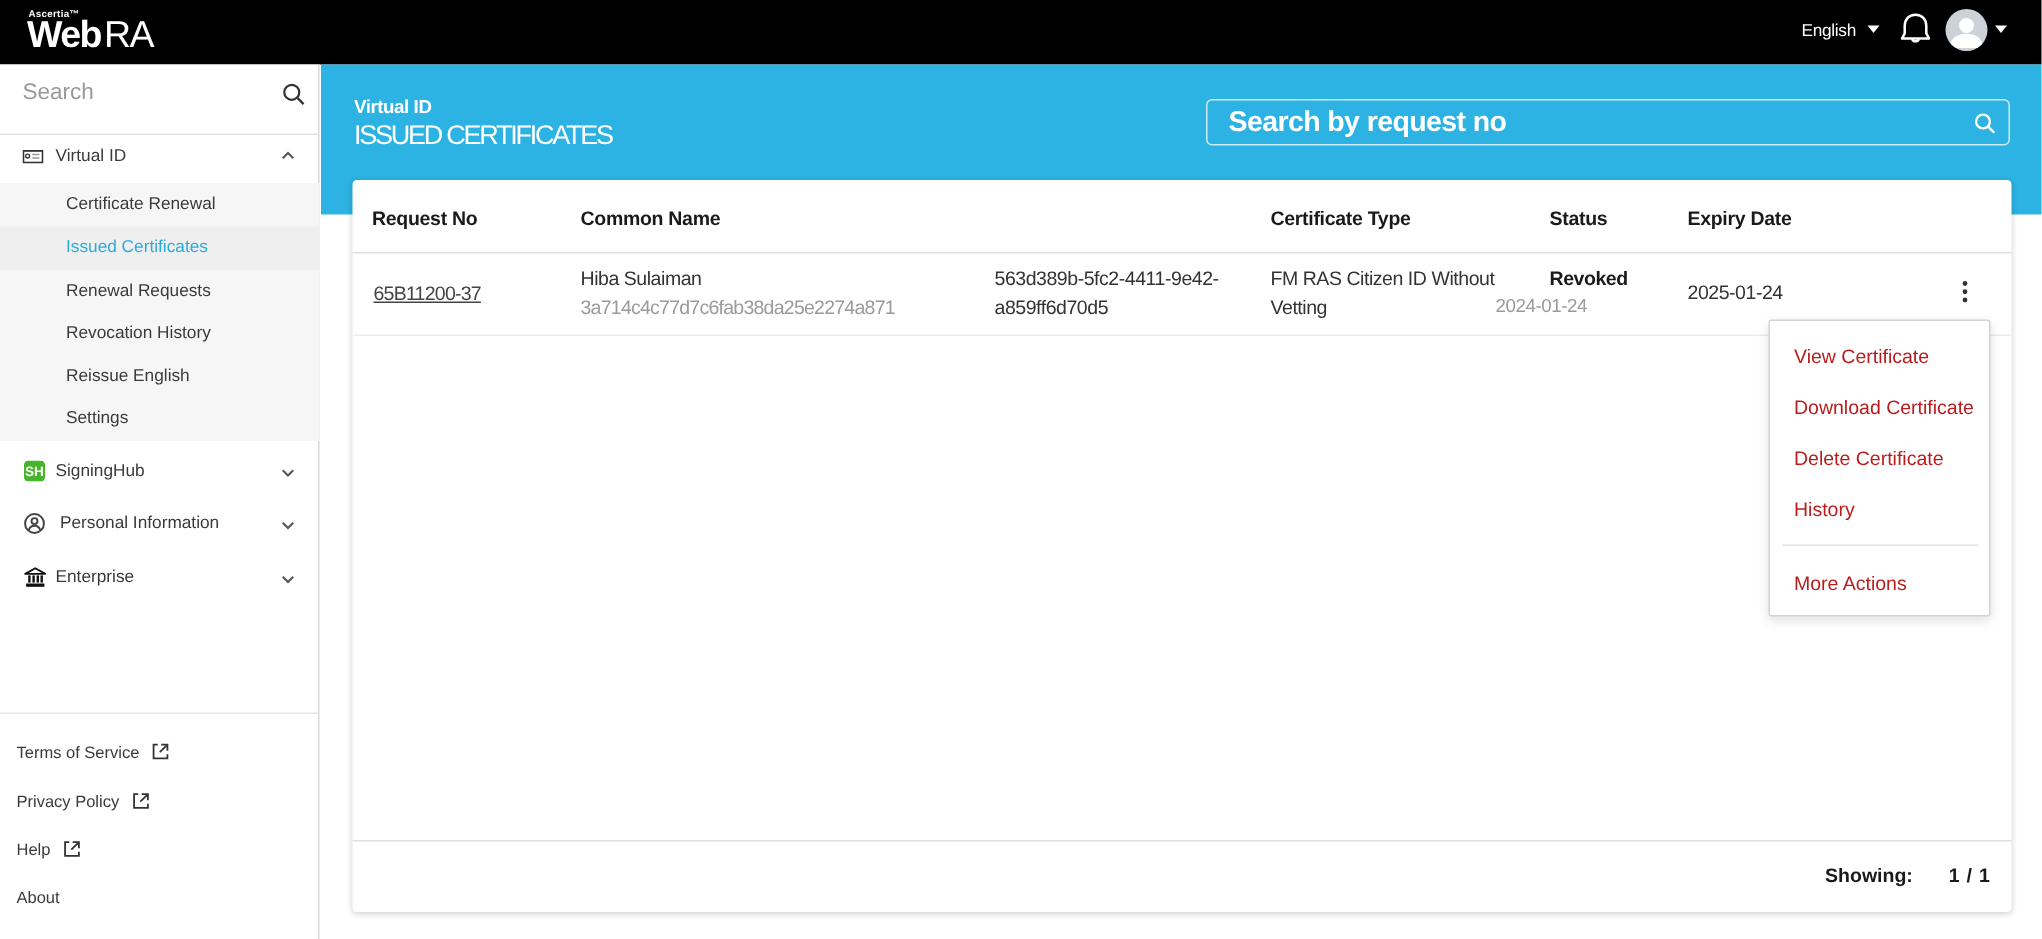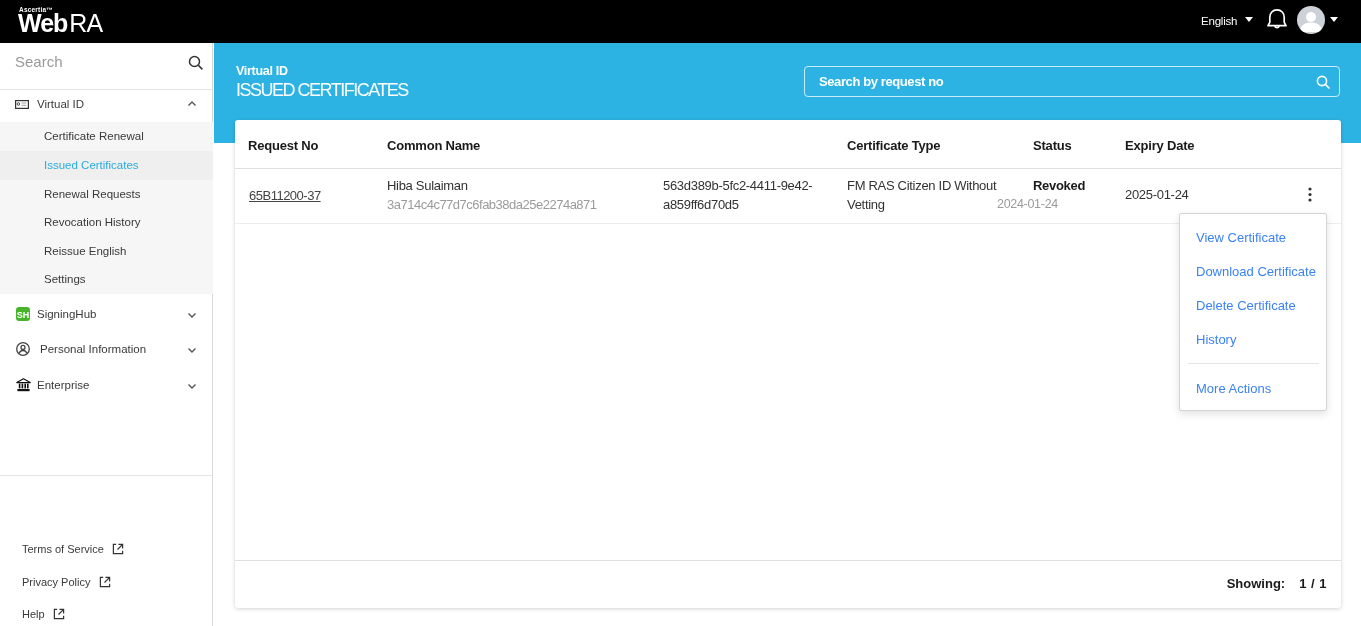--- a/index.html
+++ b/index.html
@@ -21,42 +21,42 @@
   .sidebar { position:absolute; left:0; top:43px; width:213px; height:583px; background:#fff; border-right:1px solid #d9d9d9; }
   .sb-search { position:absolute; left:0; top:0; width:213px; height:47px; border-bottom:1px solid #e2e2e2; }
   .sb-search-text { position:absolute; left:15px; top:0; height:38px; line-height:38px; color:#999; font-size:15px; }
   .sb-row { position:absolute; left:0; width:213px; font-size:11.5px; color:#3a3a3a; }
   .sb-virtualid { top:47px; height:32px; line-height:28px; }
   .sb-sub { position:absolute; left:0; top:79px; width:213px; height:172px; background:#f6f6f6; }
   .sb-sub-item { position:absolute; left:44px; height:28.6px; line-height:28.6px; font-size:11.5px; color:#3a3a3a; white-space:nowrap; }
   .sb-sub-active-bg { position:absolute; left:0; top:29px; width:213px; height:28.6px; background:#efefef; }
   .sb-lower { font-size:11.5px; color:#3a3a3a; }
   .sb-divider { position:absolute; left:0; top:432px; width:213px; border-top:1px solid #e5e5e5; }
-  .sb-link { position:absolute; left:22px; font-size:11px; letter-spacing:0; color:#3a3a3a; white-space:nowrap;margin-top:48px; }
+  .sb-link { position:absolute; left:11px; font-size:11px; letter-spacing:0; color:#3a3a3a; white-space:nowrap; }
   .chev { position:absolute; left:187px; width:10px; height:10px; }
 
   
   .cyanband { position:absolute; left:214px; top:43px; width:1147px; height:100px; background:#2db3e3; }
   .pg-sub { position:absolute; left:236px; top:64px; color:#fff; font-size:12.5px; font-weight:bold; letter-spacing:-0.3px; }
   .pg-title { position:absolute; left:236px; top:80px; color:#fff; font-size:18px; letter-spacing:-1.5px; }
   .searchbox { position:absolute; left:804px; top:66px; width:536px; height:31px; border:1px solid rgba(255,255,255,0.75); border-radius:4px; }
-  .searchbox-text { position:absolute; left:14px; top:0; height:29px; line-height:29px; color:#fff; font-size:13px; font-weight:bold; letter-spacing:-0.4px; }
+  .searchbox-text { position:absolute; left:14px; top:0; height:29px; line-height:29px; color:#fff; font-size:19px; font-weight:bold; letter-spacing:-0.4px; }
 
   .card { position:absolute; left:235px; top:120px; width:1106px; height:488px; background:#fff; border-radius:3px; box-shadow:0 1px 4px rgba(0,0,0,0.18); }
   .th { position:absolute; top:2px; height:48px; line-height:48px; font-size:13px; font-weight:bold; color:#1a1a1a; letter-spacing:-0.2px; white-space:nowrap; }
   .hdr-line { position:absolute; left:0; top:48px; width:1106px; border-top:1px solid #e0e0e0; }
   .row-line { position:absolute; left:0; top:103px; width:1106px; border-top:1px solid #ededed; }
   .cell { position:absolute; font-size:13px; color:#333; letter-spacing:-0.3px; white-space:nowrap; }
   .gray { color:#9b9b9b; }
   .foot-line { position:absolute; left:0; top:440px; width:1106px; border-top:1px solid #e0e0e0; }
   .showing { position:absolute; right:14px; top:456px; font-size:13px; font-weight:bold; color:#1a1a1a; }
 
   
   .menu { position:absolute; left:1179px; top:213px; width:148px; height:198px; background:#fff; border:1px solid #d4d4d4; border-radius:2px; box-shadow:0 3px 8px rgba(0,0,0,0.12); }
-  .mi { position:absolute; left:16px; height:20px; line-height:20px; font-size:13px; color:#3b82f6; white-space:nowrap; }
+  .mi { position:absolute; left:16px; height:20px; line-height:20px; font-size:13px; color:#b91c1c; white-space:nowrap; }
   .menu-div { position:absolute; left:8px; top:149px; width:131px; border-top:1px solid #e4e4e4; }
 
   .sb-link svg { display:inline-block; }
 </style>
 </head>
 <body>
 
 <div class="topbar">
   <div class="logo-ascertia">Ascertia™</div>
   <div class="logo-webra"><b>Web</b><span>RA</span></div>
@@ -203,21 +203,21 @@
   <div class="cell gray" style="left:762px;top:77px;font-size:12.5px">2024-01-24</div>
   <div class="cell" style="left:890px;top:67px">2025-01-24</div>
   <svg style="position:absolute;left:1072px;top:66px" width="6" height="18" viewBox="0 0 6 18">
     <circle cx="3" cy="3" r="1.6" fill="#333"></circle>
     <circle cx="3" cy="8.5" r="1.6" fill="#333"></circle>
     <circle cx="3" cy="14" r="1.6" fill="#333"></circle>
   </svg>
   <div class="row-line"></div>
 
   <div class="foot-line"></div>
-  <div class="showing">Showing:<span style="margin-left:14px;letter-spacing:0.5px">1 / 1</span></div>
+  <div class="showing">Showing:<span style="margin-left:24px;letter-spacing:0.5px">1 / 1</span></div>
 </div>
 
 <div class="menu">
   <div class="mi" style="top:14px">View Certificate</div>
   <div class="mi" style="top:48px">Download Certificate</div>
   <div class="mi" style="top:82px">Delete Certificate</div>
   <div class="mi" style="top:116px">History</div>
   <div class="menu-div"></div>
   <div class="mi" style="top:165px">More Actions</div>
 </div>

